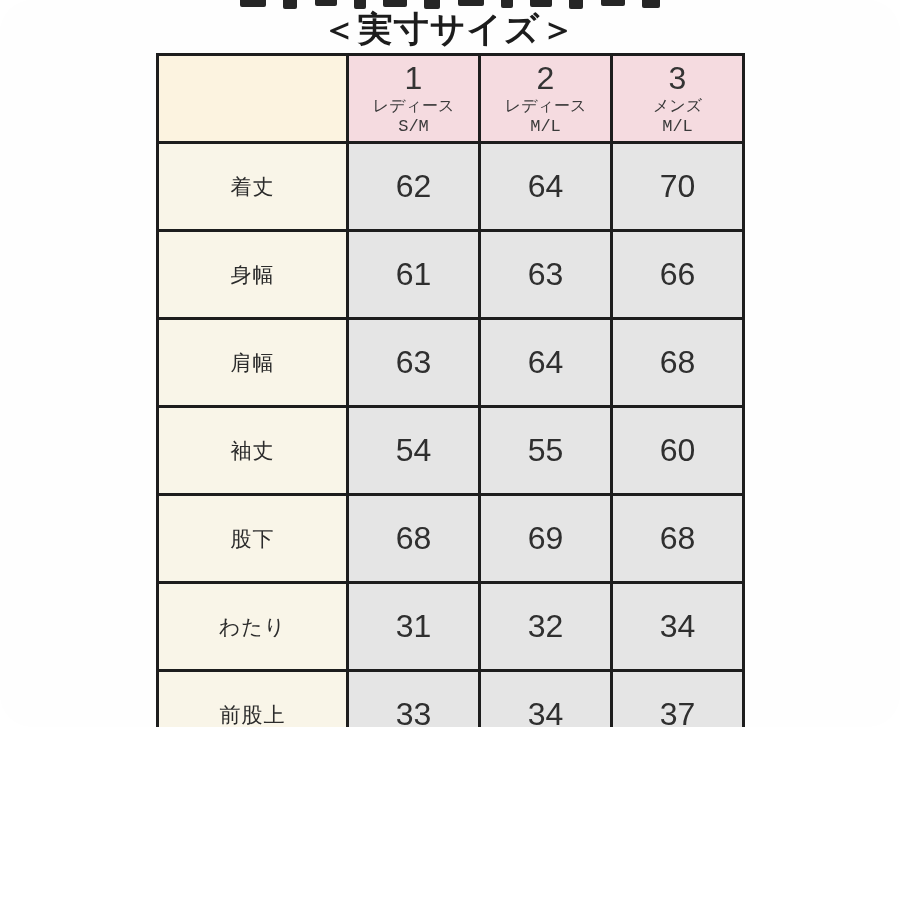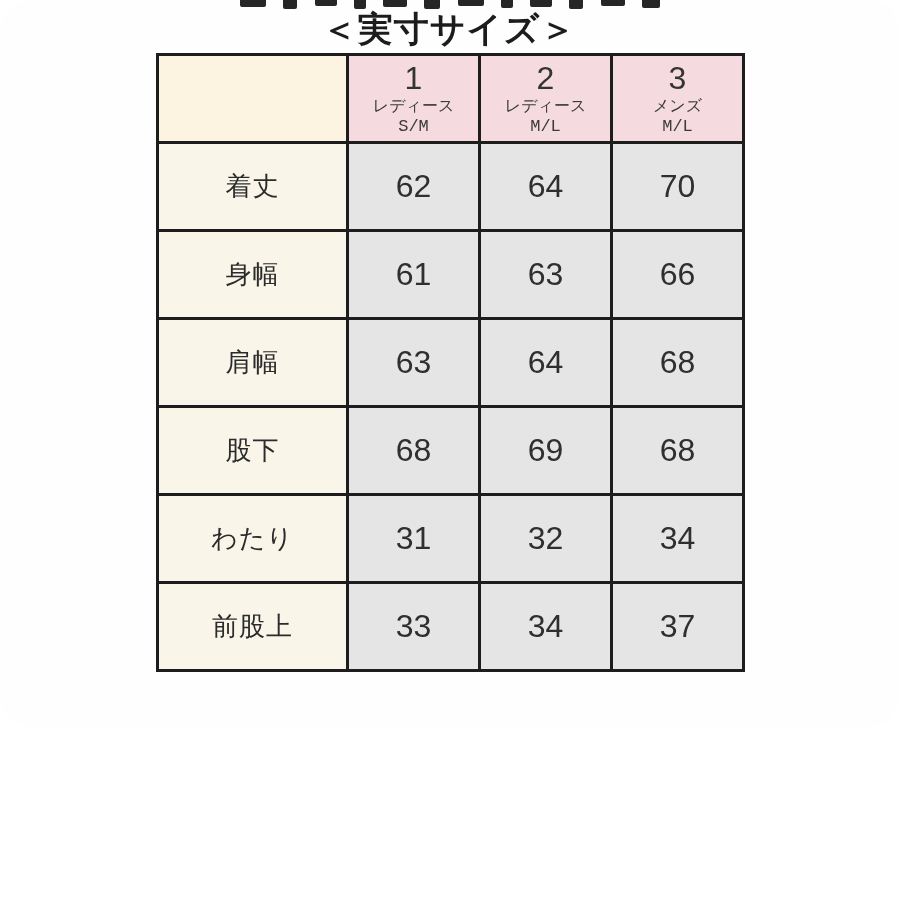--- a/index.html
+++ b/index.html
@@ -79,21 +79,21 @@
     color: #3a3a3a;
   }
   .colhead-size {
     font-size: 17px;
     line-height: 19px;
     color: #3a3a3a;
     font-family: Liberation Mono, monospace;
   }
   .cell-label {
     background: #f9f5e8;
-    font-size: 26px;
+    font-size: 21px;
     color: #2b2b2b;
     letter-spacing: 1px;
   }
   .cell-value {
     background: #e5e5e5;
     font-size: 32px;
     color: #2f2f2f;
   }
 </style>
 </head>
@@ -158,20 +158,26 @@
         <td class="cell-value">63</td>
         <td class="cell-value">66</td>
       </tr>
       <tr>
         <td class="cell-label">肩幅</td>
         <td class="cell-value">63</td>
         <td class="cell-value">64</td>
         <td class="cell-value">68</td>
       </tr>
       <tr>
+        <td class="cell-label">袖丈</td>
+        <td class="cell-value">54</td>
+        <td class="cell-value">55</td>
+        <td class="cell-value">60</td>
+      </tr>
+      <tr>
         <td class="cell-label">股下</td>
         <td class="cell-value">68</td>
         <td class="cell-value">69</td>
         <td class="cell-value">68</td>
       </tr>
       <tr>
         <td class="cell-label">わたり</td>
         <td class="cell-value">31</td>
         <td class="cell-value">32</td>
         <td class="cell-value">34</td>

